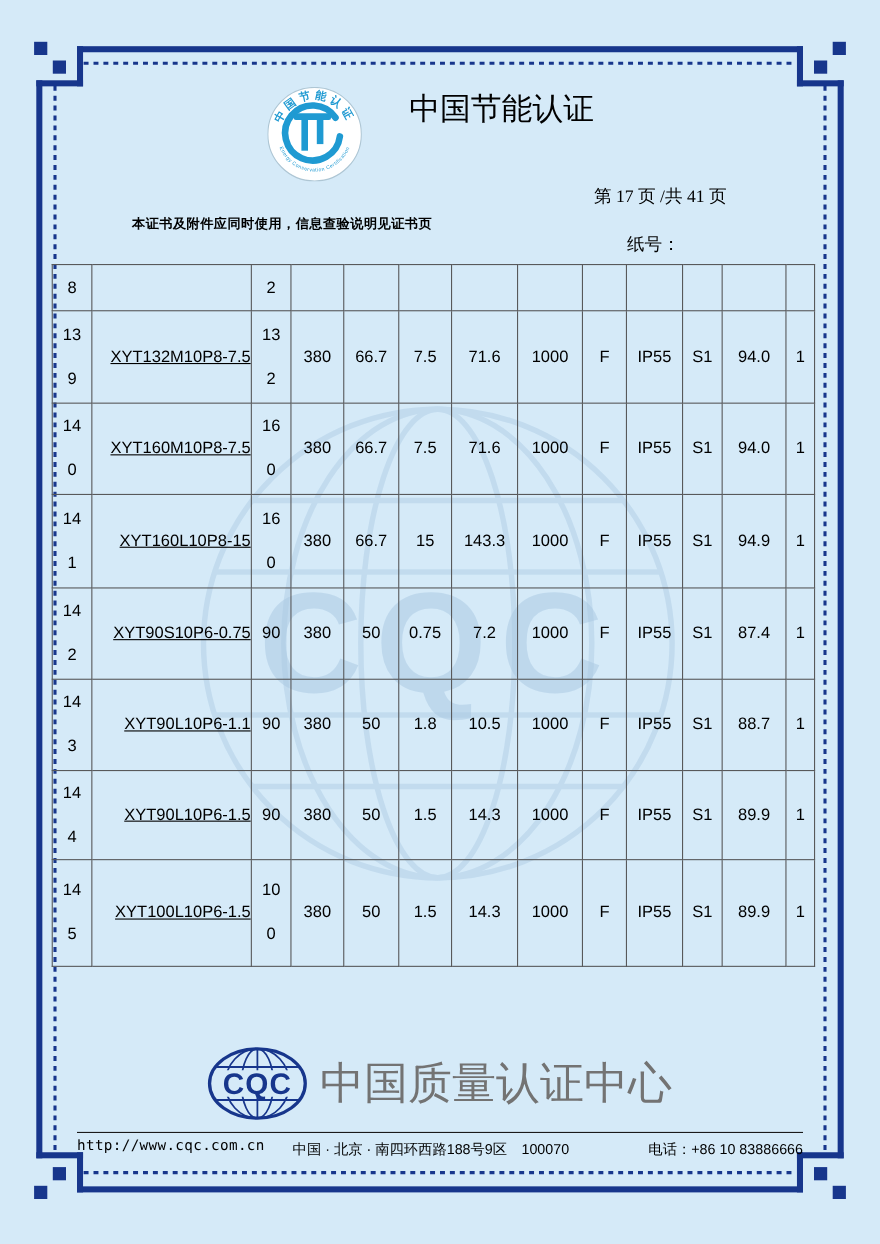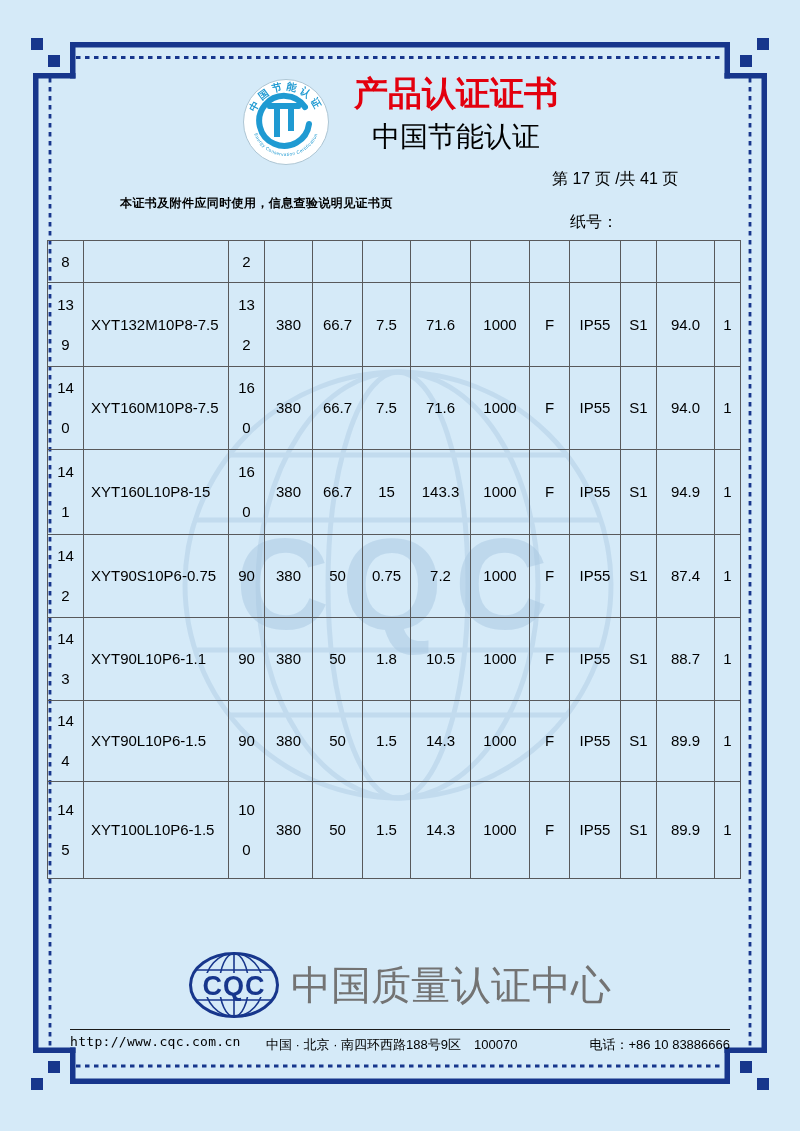--- a/index.html
+++ b/index.html
@@ -8,35 +8,35 @@
     font-family:"Liberation Sans",sans-serif;overflow:hidden;color:#000;
   }
   .abs{position:absolute;}
   svg{display:block;}
 
   
   .titles{position:absolute;left:340px;top:74px;width:232px;text-align:center;}
   .title{font-size:34px;font-weight:bold;color:#e3000e;line-height:38px;white-space:nowrap;}
   .subtitle{font-size:28px;color:#000;line-height:32px;margin-top:9px;white-space:nowrap;}
   .certline{position:absolute;top:169px;left:121px;font-family:"Liberation Serif",serif;font-size:16px;white-space:nowrap;}
-  .pageinfo{position:absolute;top:169px;left:540px;font-family:Liberation Sans, sans-serif;font-size:16px;white-space:nowrap;margin-left:12px;}
+  .pageinfo{position:absolute;top:169px;left:540px;font-family:Liberation Serif, serif;font-size:16px;white-space:nowrap;}
   .usage{position:absolute;top:195px;left:120px;font-size:12px;font-weight:bold;letter-spacing:.4px;white-space:nowrap;}
   .paperno{position:absolute;top:212px;left:570px;font-size:16px;white-space:nowrap;}
 
   
   table.cert{
     position:absolute;left:47px;top:240px;width:694px;
     border-collapse:collapse;table-layout:fixed;background:transparent;
   }
   table.cert td{
     border:1px solid #58595b;font-size:15px;line-height:40px;
     text-align:center;vertical-align:middle;white-space:pre-line;
     padding:0;overflow:hidden;
   }
-  table.cert td.model-col{text-align:left;padding-left:7px;white-space:nowrap;}
+  table.cert td.model-col{text-align:right;padding-left:7px;white-space:nowrap;text-decoration:underline;}
   table.cert tr{height:83px;}
   table.cert tr:nth-child(1){height:42px;}
   table.cert tr:nth-child(2){height:84px;}
   table.cert tr:nth-child(4){height:85px;}
   table.cert tr:nth-child(7){height:81px;}
   table.cert tr:nth-child(8){height:97px;}
 
   
   .orgname{position:absolute;left:291px;top:963px;font-size:40px;line-height:44px;letter-spacing:0;color:#737373;white-space:nowrap;}
   .footrule{position:absolute;left:70px;top:1029px;width:660px;border-top:1.5px solid #1a1a1a;}
@@ -118,21 +118,20 @@
     </text>
     <g>
       <path d="M 62,28 A 25,25 0 1 0 66,45" fill="none" stroke="#1f9ad2" stroke-width="6" stroke-linecap="round"></path>
       <rect x="24" y="24" width="34" height="6" rx="2" fill="#1f9ad2"></rect>
       <rect x="31" y="30" width="6" height="28" fill="#1f9ad2"></rect>
       <rect x="45" y="30" width="6" height="22" fill="#1f9ad2"></rect>
     </g>
   </svg>
 
   <div class="titles">
-    <div class="title">产品认证证书</div>
     <div class="subtitle">中国节能认证</div>
   </div>
 
   <div class="pageinfo">第 17 页 /共 41 页</div>
   <div class="usage">本证书及附件应同时使用，信息查验说明见证书页</div>
   <div class="paperno">纸号：</div>
 
   <table class="cert">
     <colgroup>
       <col style="width:36px">

